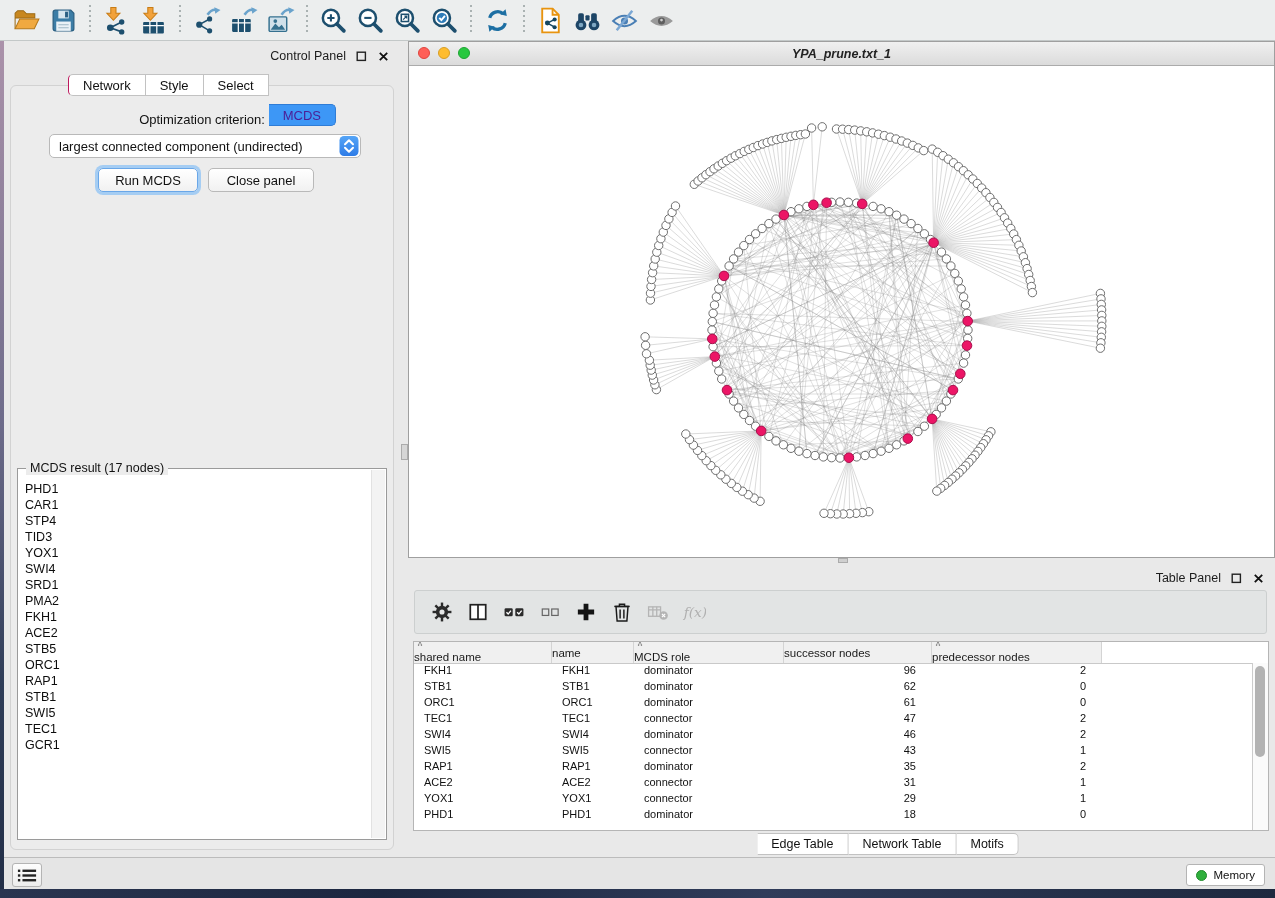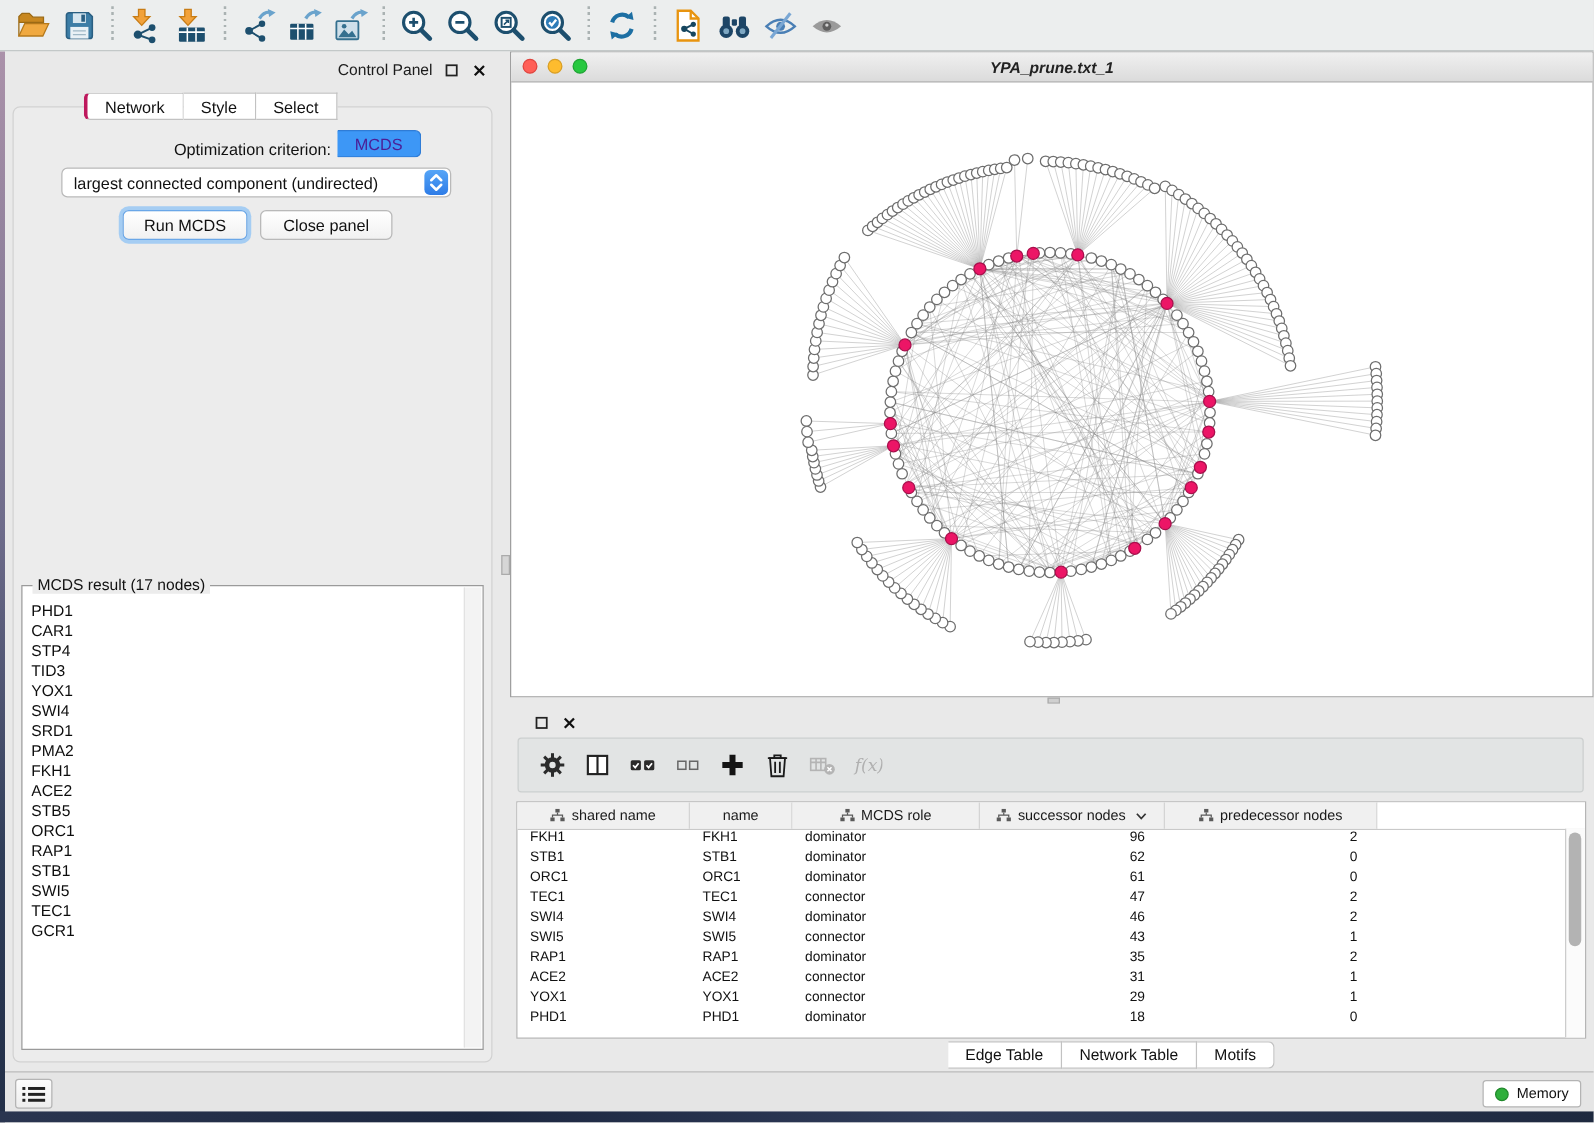--- a/index.html
+++ b/index.html
@@ -27,21 +27,21 @@
                background:linear-gradient(90deg,#2a3550,#1c2740 30%,#303c5a 60%,#1e293f);}
 
   
   .panel-head{height:26px;display:flex;align-items:center;padding:4px 10px 0;box-sizing:border-box;}
   .panel-title{font-size:12.5px;color:#1c1c1c;flex:1;text-align:right;}
   .win-btn{width:14px;height:14px;margin-left:8px;display:flex;align-items:center;justify-content:center;}
   .win-btn svg{width:11px;height:11px;}
 
   .seg{height:22px;padding:0 14px;display:flex;align-items:center;background:#fff;
        border:1px solid #c2c2c2;border-left:none;font-size:13px;color:#111;box-sizing:border-box;}
-  .seg:first-child{border-left:3px solid #be185d;border-radius:5px 0 0 5px;}
+  .seg:first-child{border-left:1px solid #be185d;border-radius:5px 0 0 5px;}
   .seg:last-child{border-radius:0 5px 5px 0;}
   .seg.active{background:#3d97f6;border-color:#2f7cd6;color:#4c1d95;margin-top:30px;}
 
   
   #control-panel{left:4px;top:41px;width:396px;height:816px;background:#e9e9e9;position:absolute;}
   #cp-tabs{position:absolute;left:50%;transform:translateX(-50%);top:33px;display:flex;z-index:2;}
   #cp-inner{position:absolute;left:6px;top:44px;width:382px;height:763px;background:#ececec;
             border:1px solid #d2d2d2;border-radius:6px;}
   #opt-label{position:absolute;left:0;top:26px;width:100%;text-align:center;font-size:13px;color:#111;}
   #opt-dropdown{position:absolute;left:38px;top:48px;width:312px;height:24px;background:#fff;
@@ -86,22 +86,22 @@
   
   #table-panel{left:408px;top:563px;width:867px;height:292px;background:#e9e9e9;position:absolute;}
   #tp-toolbar{position:absolute;left:6px;top:27px;width:853px;height:44px;background:#e2e4e4;
               border:1px solid #cccfcf;border-radius:3px;display:flex;align-items:center;
               padding-left:12px;gap:7px;box-sizing:border-box;}
   .tp-btn{width:29px;height:30px;display:flex;align-items:center;justify-content:center;}
   .tp-btn svg{width:24px;height:24px;}
   #tp-table{position:absolute;left:5px;top:78px;width:856px;height:190px;background:#fff;
             border:1px solid #b5b5b5;box-sizing:border-box;}
   #tp-header{height:21px;display:flex;background:#f0f0f0;border-bottom:1px solid #c9c9c9;}
-  .th{display:flex;align-items:center;justify-content:center;gap:5px;border-right:1px solid #d4d4d4;
-      font-size:11.5px;color:#1a1a1a;box-sizing:border-box;background:#f0f0f0;}
+  .th{display:flex;justify-content:center;gap:5px;border-right:1px solid #d4d4d4;
+      font-size:11.5px;color:#1a1a1a;box-sizing:border-box;background:#f0f0f0;flex-direction:column;}
   .th.filler{flex:1;background:#fff;border-right:none;}
   .th svg.tree{width:12px;height:11px;}
   .th svg.sort{width:10px;height:8px;margin-left:2px;}
   #tp-rows{position:absolute;left:0;top:21px;right:15px;bottom:0;overflow:hidden;}
   .tr{height:16px;display:flex;font-size:11px;color:#111;}
   .td{box-sizing:border-box;padding-top:1px;white-space:nowrap;overflow:hidden;}
   .td.l{padding-left:10px;text-align:left;}
   .td.r{padding-right:16px;text-align:right;}
   #tp-scroll{position:absolute;right:0;top:21px;bottom:0;width:15px;background:#fbfbfb;border-left:1px solid #ccc;}
   #tp-thumb{position:absolute;left:2px;top:3px;width:10px;height:91px;background:#b3b3b3;border-radius:5px;}
@@ -1014,20 +1014,21 @@
       </svg>
     </div>
 </div>
 
 <div id="splitter-h">
     <div class="handle"></div>
   </div>
 
 <div id="table-panel">
   <div class="panel-head">
+    <div class="panel-title">Table Panel</div>
     <div class="win-btn">
         <svg viewBox="0 0 11 11">
           <rect x="1.2" y="1.2" width="8.2" height="8.2" fill="none" stroke="#222" stroke-width="1.4"></rect>
         </svg>
       </div>
     <div class="win-btn">
         <svg viewBox="0 0 11 11">
           <path d="M1.8 1.8 L9.2 9.2 M9.2 1.8 L1.8 9.2" stroke="#111" stroke-width="1.8"></path>
         </svg>
       </div>

